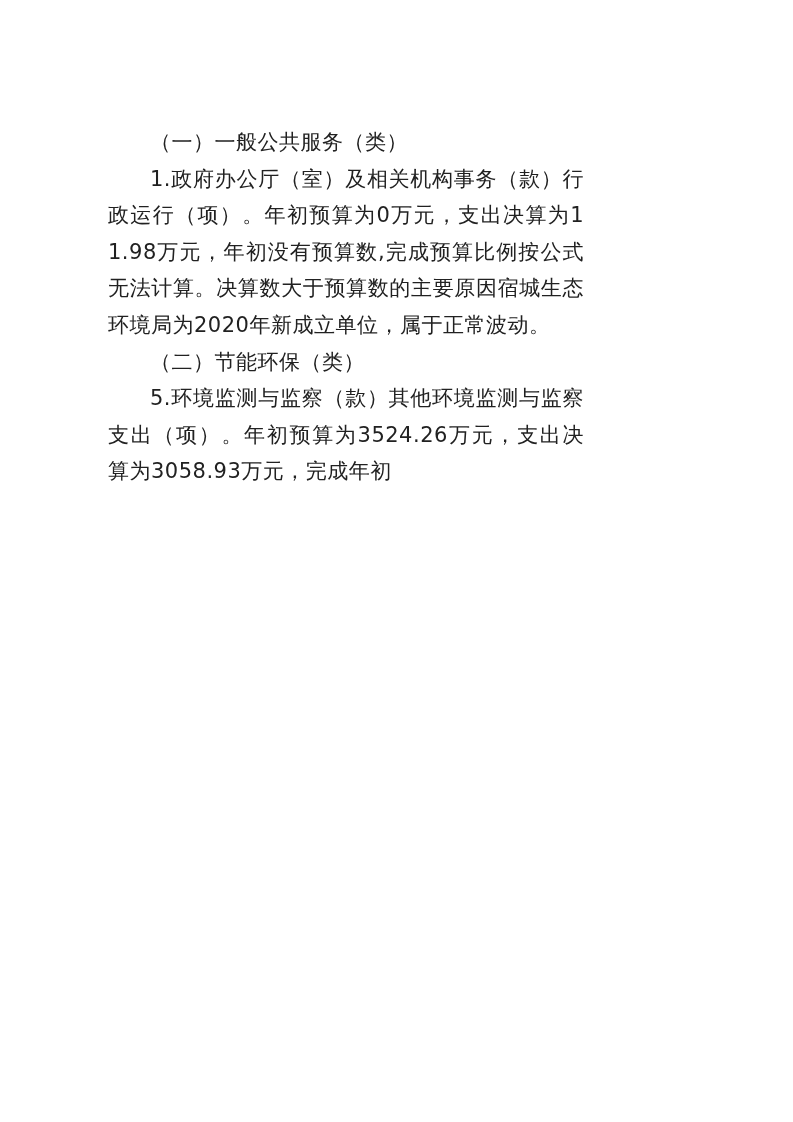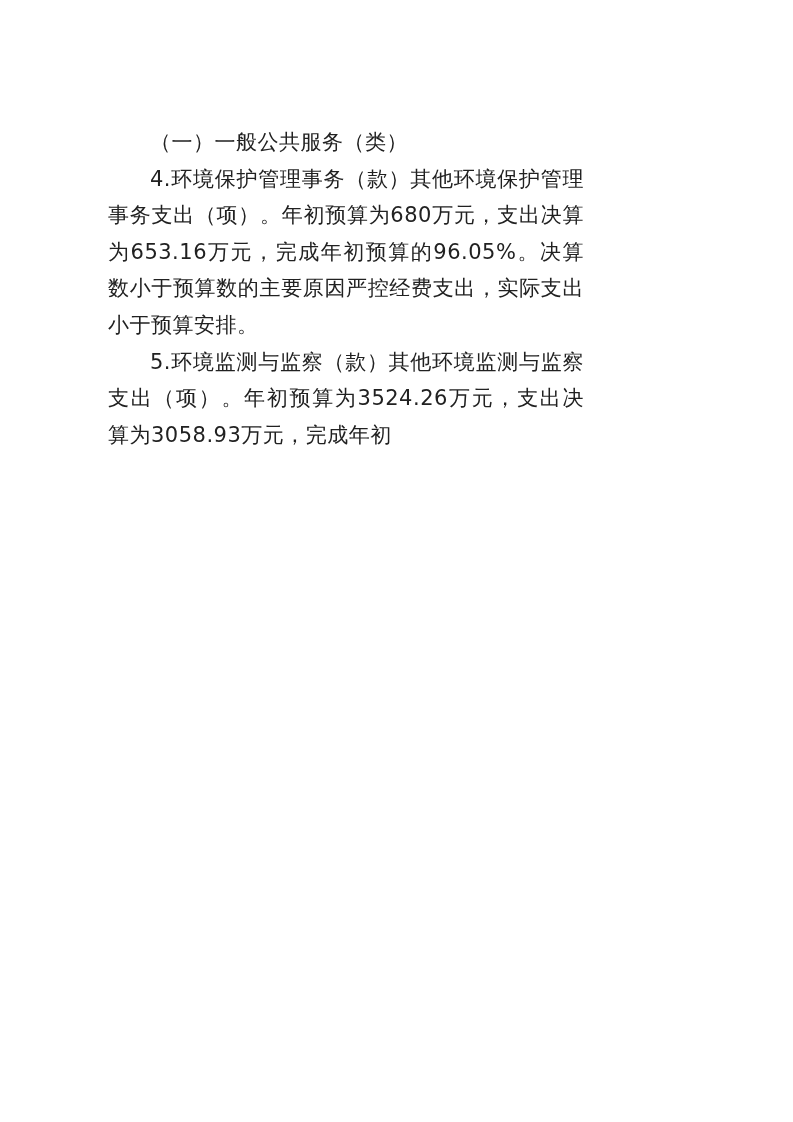--- a/index.html
+++ b/index.html
@@ -31,16 +31,17 @@
     letter-spacing: 0.5px;
     color: #212121;
     word-break: break-all;
   }
 </style>
 </head>
 <body>
 
 <div class="page">
   <p class="para">（一）一般公共服务（类）</p>
+  <p class="para">1.政府办公厅（室）及相关机构事务（款）行政运行（项）。年初预算为0万元，支出决算为11.98万元，年初没有预算数,完成预算比例按公式无法计算。决算数大于预算数的主要原因宿城生态环境局为2020年新成立单位，属于正常波动。</p>
 
-  <p class="para">4.环境保护管理事务（款）其他环境保护管理事务支出（项）。年初预算为680万元，支出决算为653.16万元，完成年初预算的96.05%。决算数小于预算数的主要原因严控经费支出，实际支出小于预算安排。</p>
+  <p class="para">（二）节能环保（类）</p>
   <p class="para">5.环境监测与监察（款）其他环境监测与监察支出（项）。年初预算为3524.26万元，支出决算为3058.93万元，完成年初</p>
 </div>
 
 </body></html>

